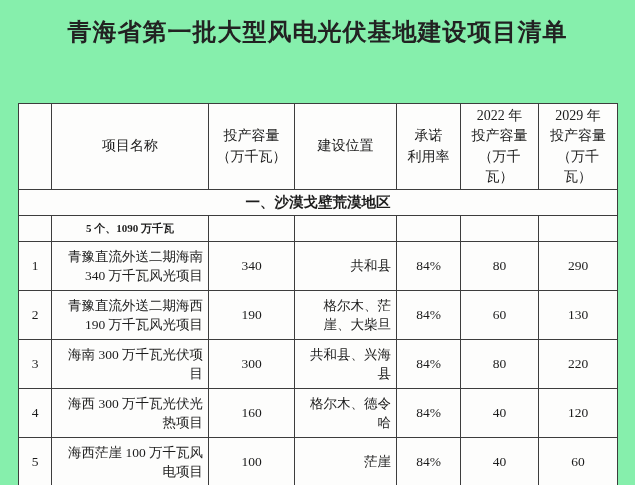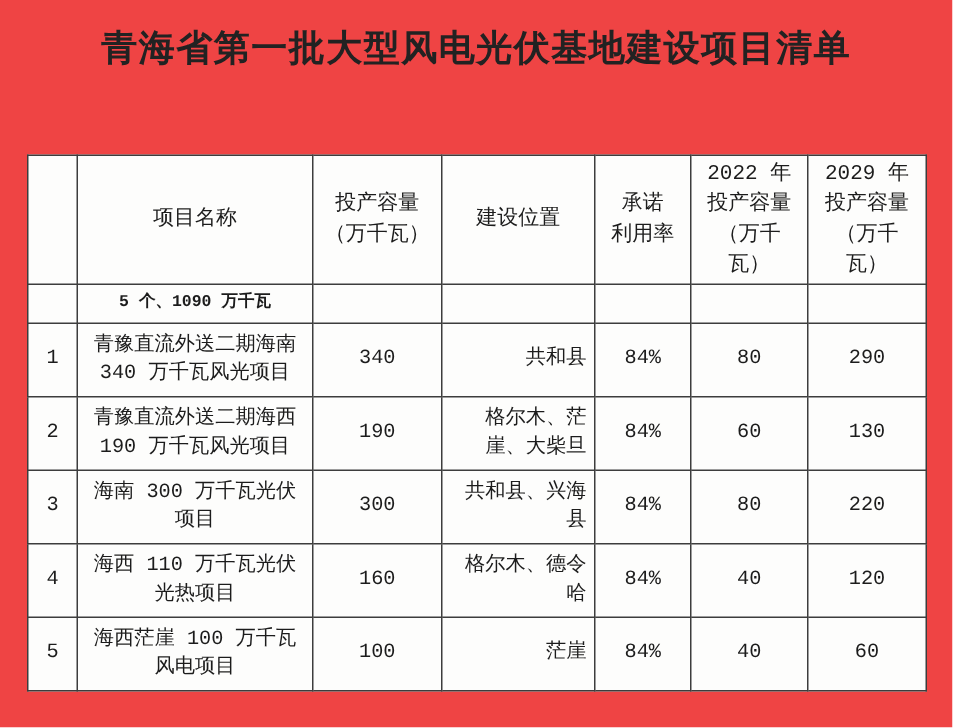--- a/index.html
+++ b/index.html
@@ -4,22 +4,22 @@
 <style>
   html, body {
     margin: 0;
     padding: 0;
     background: #ffffff;
   }
   .page {
     position: relative;
     width: 635px;
     height: 485px;
-    background: #ef4444;
-    font-family: Liberation Mono, monospace;
+    background: #86efac;
+    font-family: Liberation Serif, serif;
     color: #1c1c1c;
     overflow: hidden;
   }
   .title {
     margin: 0;
     position: absolute;
     top: 16px;
     left: 0;
     width: 100%;
     text-align: center;
@@ -66,21 +66,21 @@
   }
   td.subtotal {
     text-align: center;
     font-weight: bold;
     font-size: 11px;
   }
   tr.data-row td {
     height: 44px;
   }
   td.c-num    { text-align: center; }
-  td.c-name   { text-align: center; }
+  td.c-name   { text-align: right; }
   td.c-center { text-align: center; margin-left: 20px; }
   td.c-loc    { text-align: right; }
 </style>
 </head>
 <body>
 
 <div class="page">
 
   <h1 class="title">青海省第一批大型风电光伏基地建设项目清单</h1>
 
@@ -105,20 +105,23 @@
 利用率</th>
         <th>2022 年
 投产容量
 （万千瓦）</th>
         <th>2029 年
 投产容量
 （万千瓦）</th>
       </tr>
     </thead>
     <tbody>
+      <tr class="section-row">
+        <td colspan="7">一、沙漠戈壁荒漠地区</td>
+      </tr>
       <tr class="subtotal-row">
         <td></td>
         <td class="subtotal">5 个、1090 万千瓦</td>
         <td></td>
         <td></td>
         <td></td>
         <td></td>
         <td></td>
       </tr>
 
@@ -144,21 +147,21 @@
         <td class="c-num">3</td>
         <td class="c-name">海南 300 万千瓦光伏项目</td>
         <td class="c-center">300</td>
         <td class="c-loc">共和县、兴海县</td>
         <td class="c-center">84%</td>
         <td class="c-center">80</td>
         <td class="c-center">220</td>
       </tr>
       <tr class="data-row">
         <td class="c-num">4</td>
-        <td class="c-name">海西 110 万千瓦光伏光热项目</td>
+        <td class="c-name">海西 300 万千瓦光伏光热项目</td>
         <td class="c-center">160</td>
         <td class="c-loc">格尔木、德令哈</td>
         <td class="c-center">84%</td>
         <td class="c-center">40</td>
         <td class="c-center">120</td>
       </tr>
       <tr class="data-row">
         <td class="c-num">5</td>
         <td class="c-name">海西茫崖 100 万千瓦风电项目</td>
         <td class="c-center">100</td>

